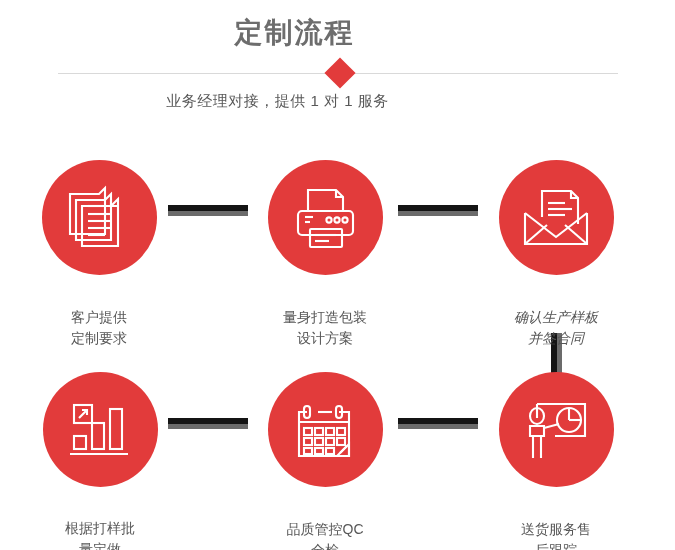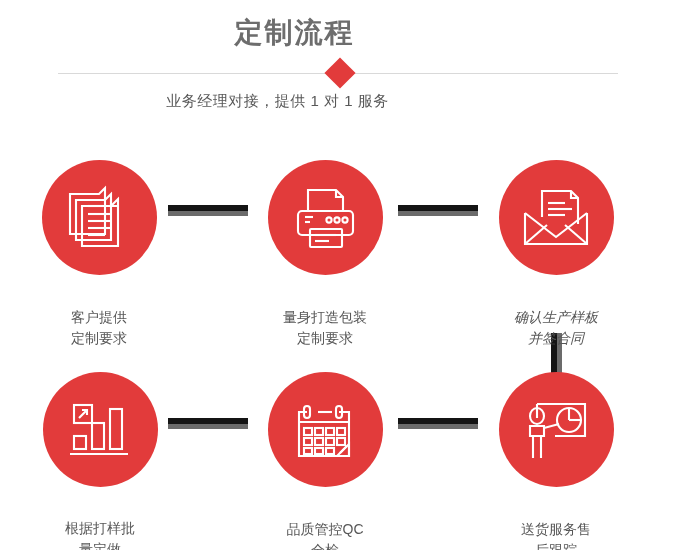--- a/index.html
+++ b/index.html
@@ -141,21 +141,21 @@
           <circle cx="38" cy="34" r="2.6"></circle>
           <circle cx="46" cy="34" r="2.6"></circle>
           <circle cx="54" cy="34" r="2.6"></circle>
           <rect x="19" y="43" width="32" height="18" rx="1"></rect>
           <line x1="24" y1="49" x2="45" y2="49"></line>
           <line x1="24" y1="55" x2="38" y2="55"></line>
         </svg>
       </span>
     </div>
     <div class="label">量身打造包装
-定制要求</div>
+设计方案</div>
   </div>
 
   <div class="node" id="n3">
     <div class="circle">
       <span>
         <svg width="70" height="62" viewBox="0 0 70 62" fill="none" stroke="#ffffff" stroke-width="2.1">
           <path d="M21 30 V4 H50 L57 11 V37" fill="none"></path>
           <path d="M50 4 V11 H57" fill="none"></path>
           <line x1="27" y1="16" x2="44" y2="16"></line>
           <line x1="27" y1="22" x2="51" y2="22"></line>

